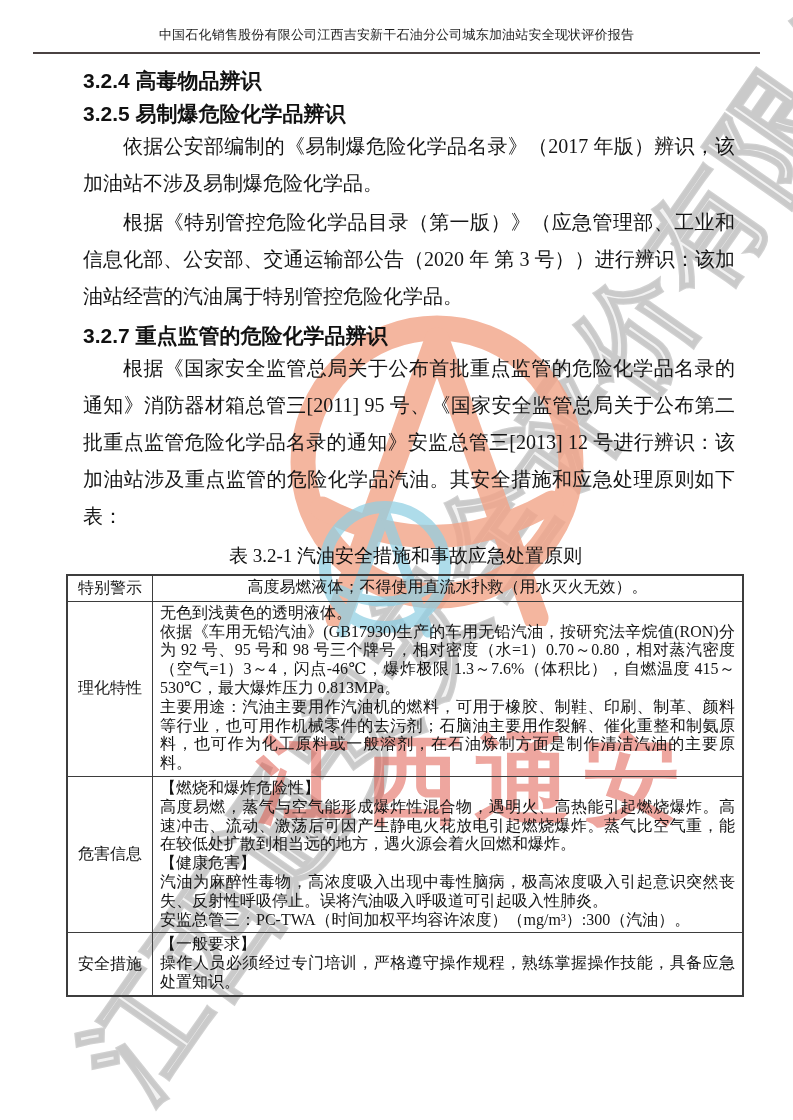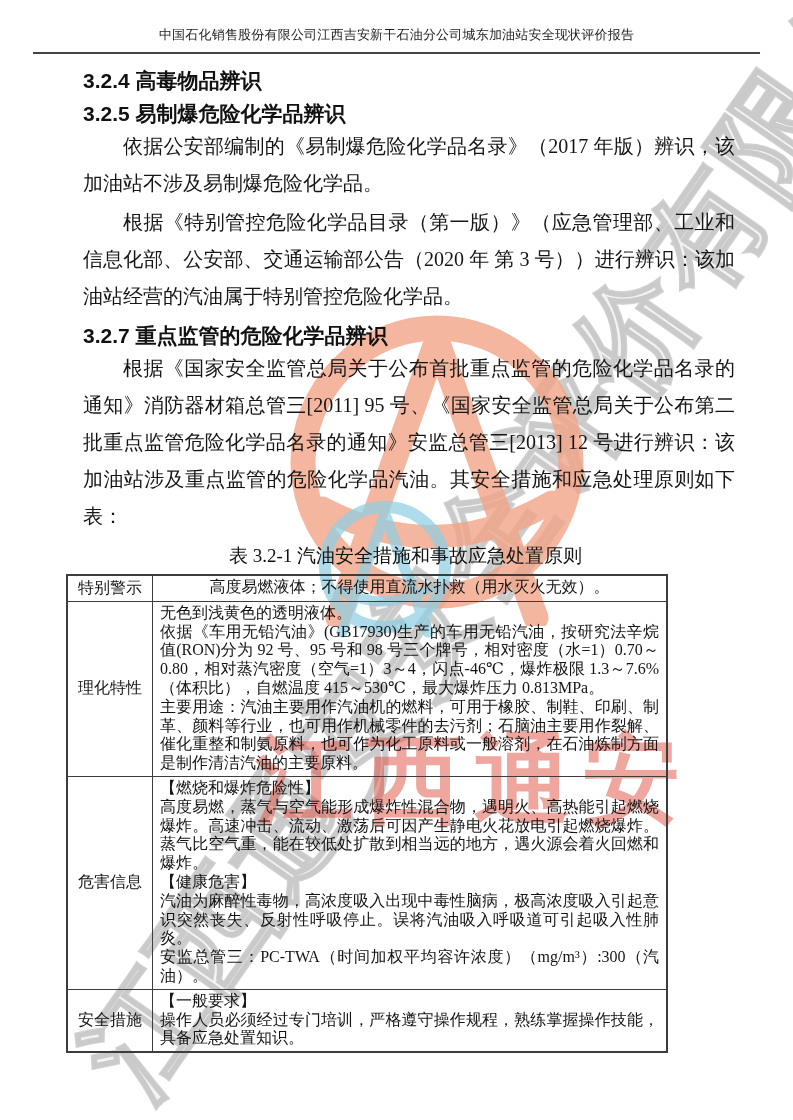--- a/index.html
+++ b/index.html
@@ -26,21 +26,21 @@
 
   .body-col{margin-left:50px;width:652px;}
   .sec-h{font-family:"Liberation Sans","DejaVu Sans",sans-serif;font-weight:700;
         font-size:21px;line-height:24px;color:#111;margin:9px 0 2px;}
   .sec-h.first{margin-top:15px;}
   .para{font-size:20px;line-height:37px;color:#151515;margin:2px 0 0;
         text-indent:2em;text-align:justify;}
 
   .tbl-caption{font-size:19px;color:#111;text-align:center;width:679px;margin:8px 0 5px 33px;}
 
-  .hazard-table{margin-left:33px;width:602px;border-collapse:collapse;
+  .hazard-table{margin-left:33px;width:678px;border-collapse:collapse;
         border:2px solid #3d3d3d;table-layout:fixed;}
   .hazard-table td{border:1px solid #3d3d3d;vertical-align:middle;color:#141414;}
   .lbl{width:80px;text-align:center;font-size:16px;padding:2px;}
   .val{font-size:16px;line-height:18.8px;padding:2px 7px 3px;}
   .cellp{text-align:justify;}
   .val.center .cellp{text-align:center;}
 </style>
 </head>
 <body>
 

